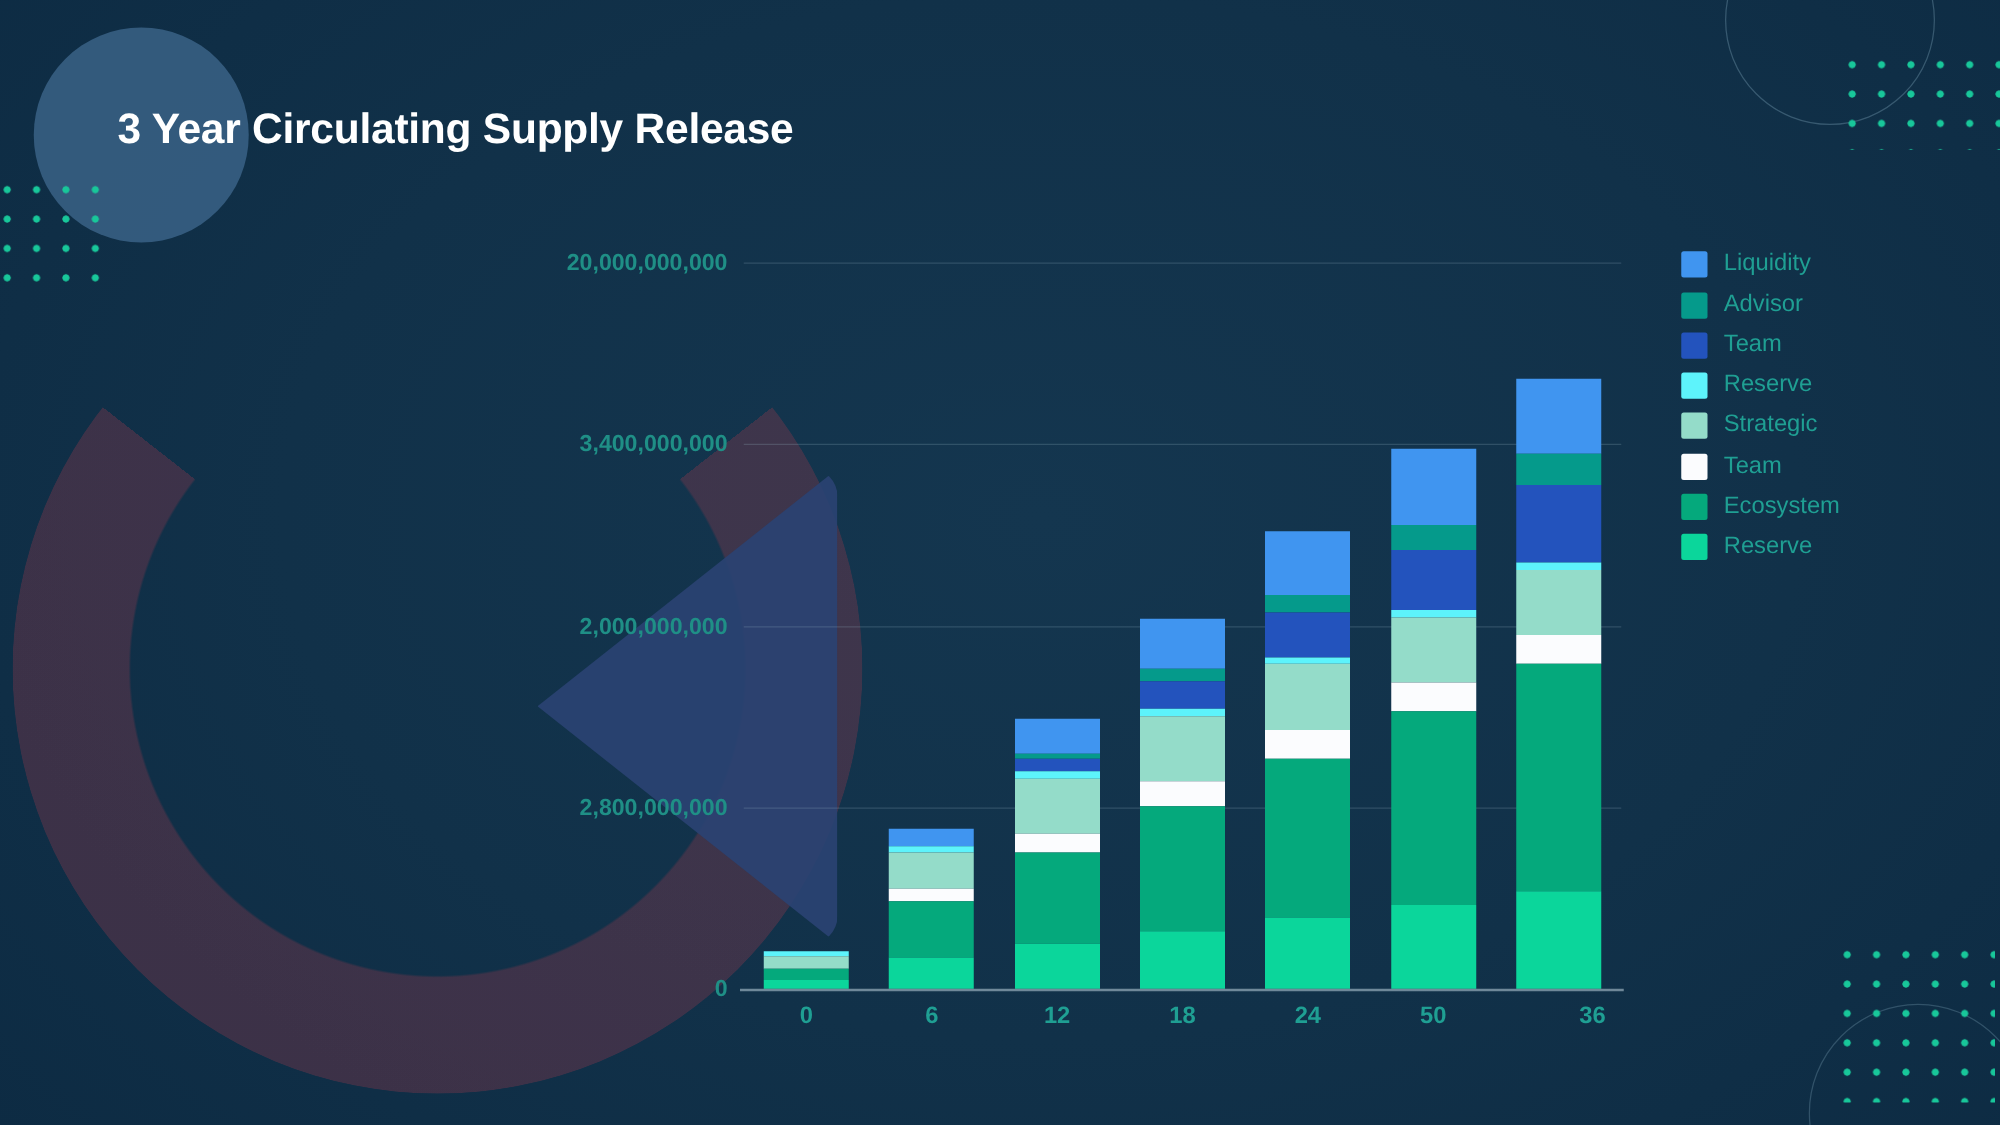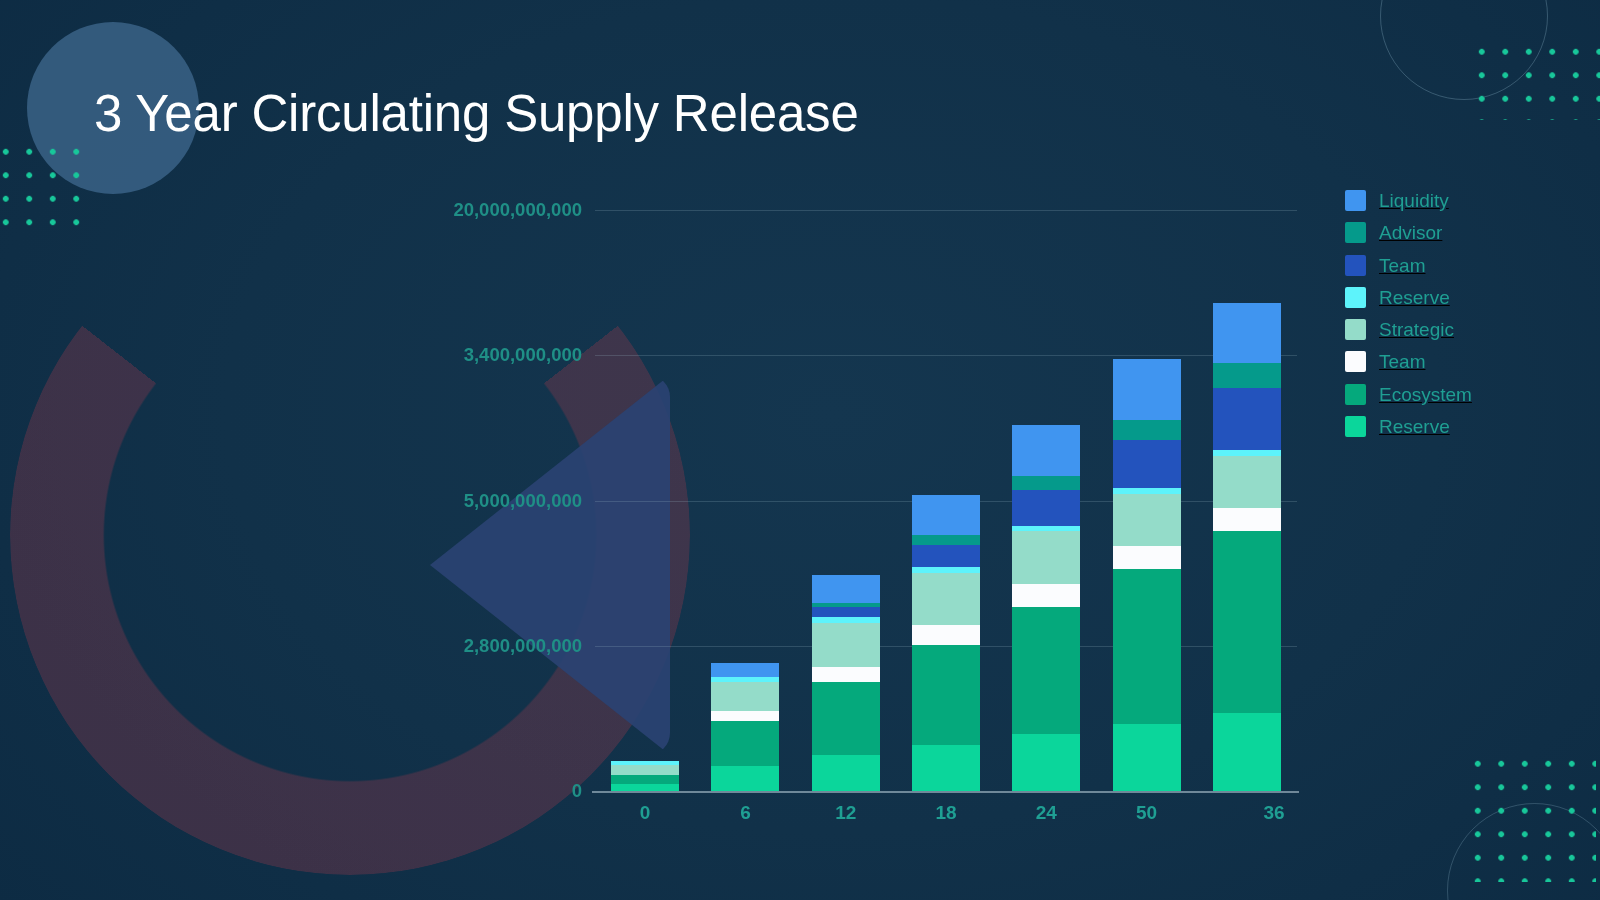--- a/index.html
+++ b/index.html
@@ -61,22 +61,22 @@
     background-size: 23.5px 23.5px;
   }
   #deco-dots-left  { left: -6px;  top: 140px; width: 88px;  height: 98px; }
   #deco-dots-right { right: 0px;  top: 40px;  width: 130px; height: 80px; }
   #deco-dots-bottom{ right: 4px;  bottom: 18px; width: 130px; height: 130px; }
 
   
   #title {
     position: absolute;
     left: 94px; top: 84px;
-    font-size: 51px;
-    font-weight: 400;
+    font-size: 34px;
+    font-weight: 700;
     color: #ffffff;
     letter-spacing: -0.2px;
     white-space: nowrap;
     z-index: 6;
     text-align: right;
   }
 
   
   #chart-area {
     position: absolute;
@@ -125,23 +125,22 @@
   .seg { width: 100%; }
 
   
   #legend {
     position: absolute;
     left: 1345px; top: 190px;
     z-index: 6;
   }
   .legend-row {
     display: flex;
-    align-items: flex-start;
+    align-items: flex-end;
     height: 32.3px;
-    text-decoration: underline;
   }
   .legend-swatch {
     width: 21px; height: 21px;
     border-radius: 2px;
     flex: 0 0 auto;
   }
   .legend-label {
     margin-left: 13px;
     color: #1f9f93;
     font-size: 19px;
@@ -237,21 +236,21 @@
             <div class="seg" style="height: 61.586px; background: rgb(35, 83, 189);"></div>
             <div class="seg" style="height: 24.983px; background: rgb(5, 154, 139);"></div>
             <div class="seg" style="height: 60.424px; background: rgb(64, 149, 240);"></div>
           </div>
         </div>
       <div id="axis-x-line"></div>
     </div>
     <div id="ytick-labels">
         <div class="ytick-label" style="top: 791px;">0</div>
         <div class="ytick-label" style="top: 645.75px;">2,800,000,000</div>
-        <div class="ytick-label" style="top: 500.5px;">5,000,000,000</div>
+        <div class="ytick-label" style="top: 500.5px;">2,000,000,000</div>
         <div class="ytick-label" style="top: 355.25px;">3,400,000,000</div>
         <div class="ytick-label" style="top: 210px;">20,000,000,000</div>
       </div>
     <div id="xtick-labels">
         <div class="xtick-label" style="left: 645.143px;">0</div>
         <div class="xtick-label" style="left: 745.429px;">6</div>
         <div class="xtick-label" style="left: 845.714px;">12</div>
         <div class="xtick-label" style="left: 946px;">18</div>
         <div class="xtick-label" style="left: 1046.29px;">24</div>
         <div class="xtick-label" style="left: 1146.57px;">50</div>

